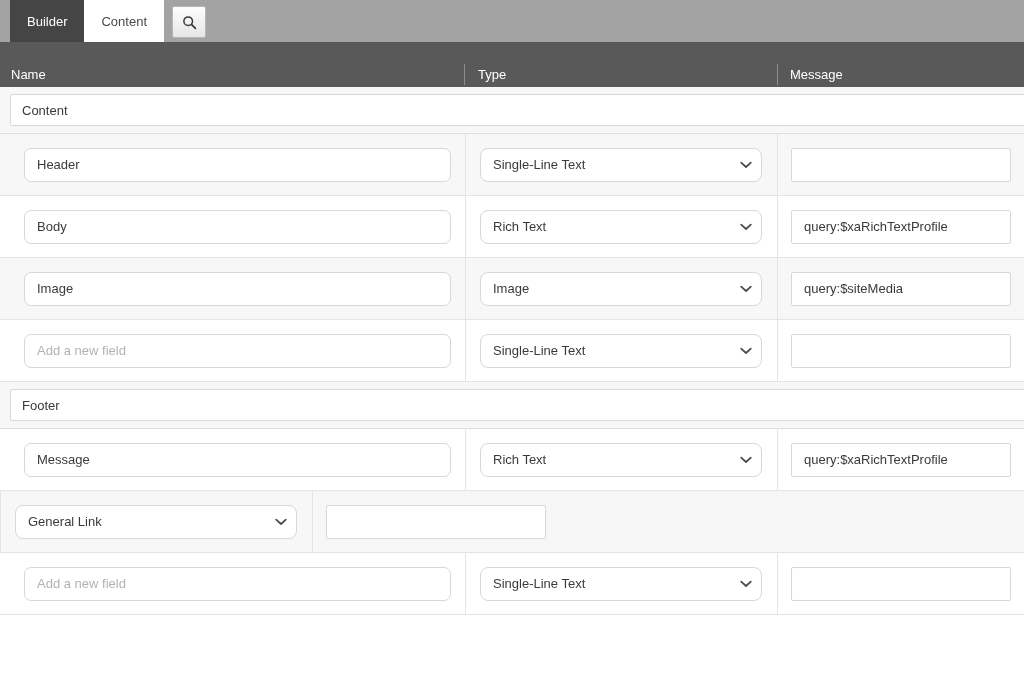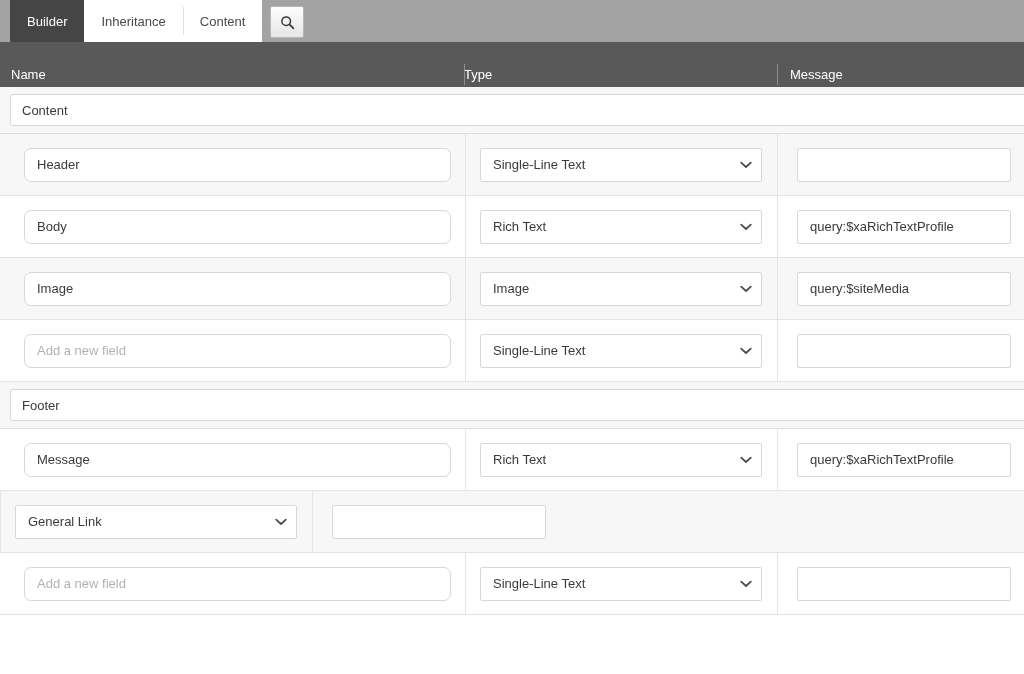--- a/index.html
+++ b/index.html
@@ -87,21 +87,21 @@
     position: relative;
   }
   .colhdr .c {
     position: relative;
     height: 45px;
     display: flex;
     align-items: center;
     margin-top: 20px;
   }
   .colhdr .c-name   { width: 464px; padding-left: 11px; }
-  .colhdr .c-type   { width: 313px; }
+  .colhdr .c-type   { width: 313px; padding-left: 14px; }
   .colhdr .c-source { width: 247px; padding-left: 13px; }
   .colhdr .c-type::before,
   .colhdr .c-source::before {
     content: "";
     position: absolute;
     left: 0;
     top: 12px;
     bottom: 12px;
     width: 1px;
     background: #8d8d8d;
@@ -151,21 +151,21 @@
   .field-row.alt { background: #f7f7f7; }
 
   .cell {
     height: 62px;
     display: flex;
     align-items: center;
     position: relative;
   }
   .cell-name   { width: 465px; padding-left: 24px; }
   .cell-type   { width: 312px; padding-left: 15px; }
-  .cell-source { width: 234px; padding-left: 20px; }
+  .cell-source { width: 234px; padding-left: 14px; }
 
   .cell-type::before,
   .cell-source::before {
     content: "";
     position: absolute;
     left: 0;
     top: 0;
     bottom: 0;
     width: 1px;
     background: #e4e4e4;
@@ -192,21 +192,21 @@
   }
   .sel {
     width: 282px;
     height: 34px;
     padding: 0 28px 0 12px;
     font-size: 13px;
     font-family: "Liberation Sans", sans-serif;
     color: #3a3a3a;
     background: #ffffff;
     border: 1px solid #d8d8d8;
-    border-radius: 2px;
+    border-radius: 8px;
     outline: none;
     -webkit-appearance: none;
     -moz-appearance: none;
     appearance: none;
     cursor: pointer;
   }
   .chev {
     position: absolute;
     right: 10px;
     top: 50%;
@@ -232,23 +232,20 @@
 </head>
 <body>
 
 <div class="app">
 
   <div class="tabbar">
     <div class="tab active">
       <span>Builder</span>
     </div>
     <div class="tab">
-      <span>Inheritance</span>
-    </div>
-    <div class="tab">
       <span>Content</span>
     </div>
     <div class="searchbtn" title="Search">
       <span>
         <svg width="15" height="15" viewBox="0 0 16 16">
           <circle cx="6.6" cy="6.6" r="4.6" fill="none" stroke="#3a3a3a" stroke-width="1.6"></circle>
           <line x1="10.1" y1="10.1" x2="14.3" y2="14.3" stroke="#3a3a3a" stroke-width="1.9" stroke-linecap="round"></line>
         </svg>
       </span>
     </div>

